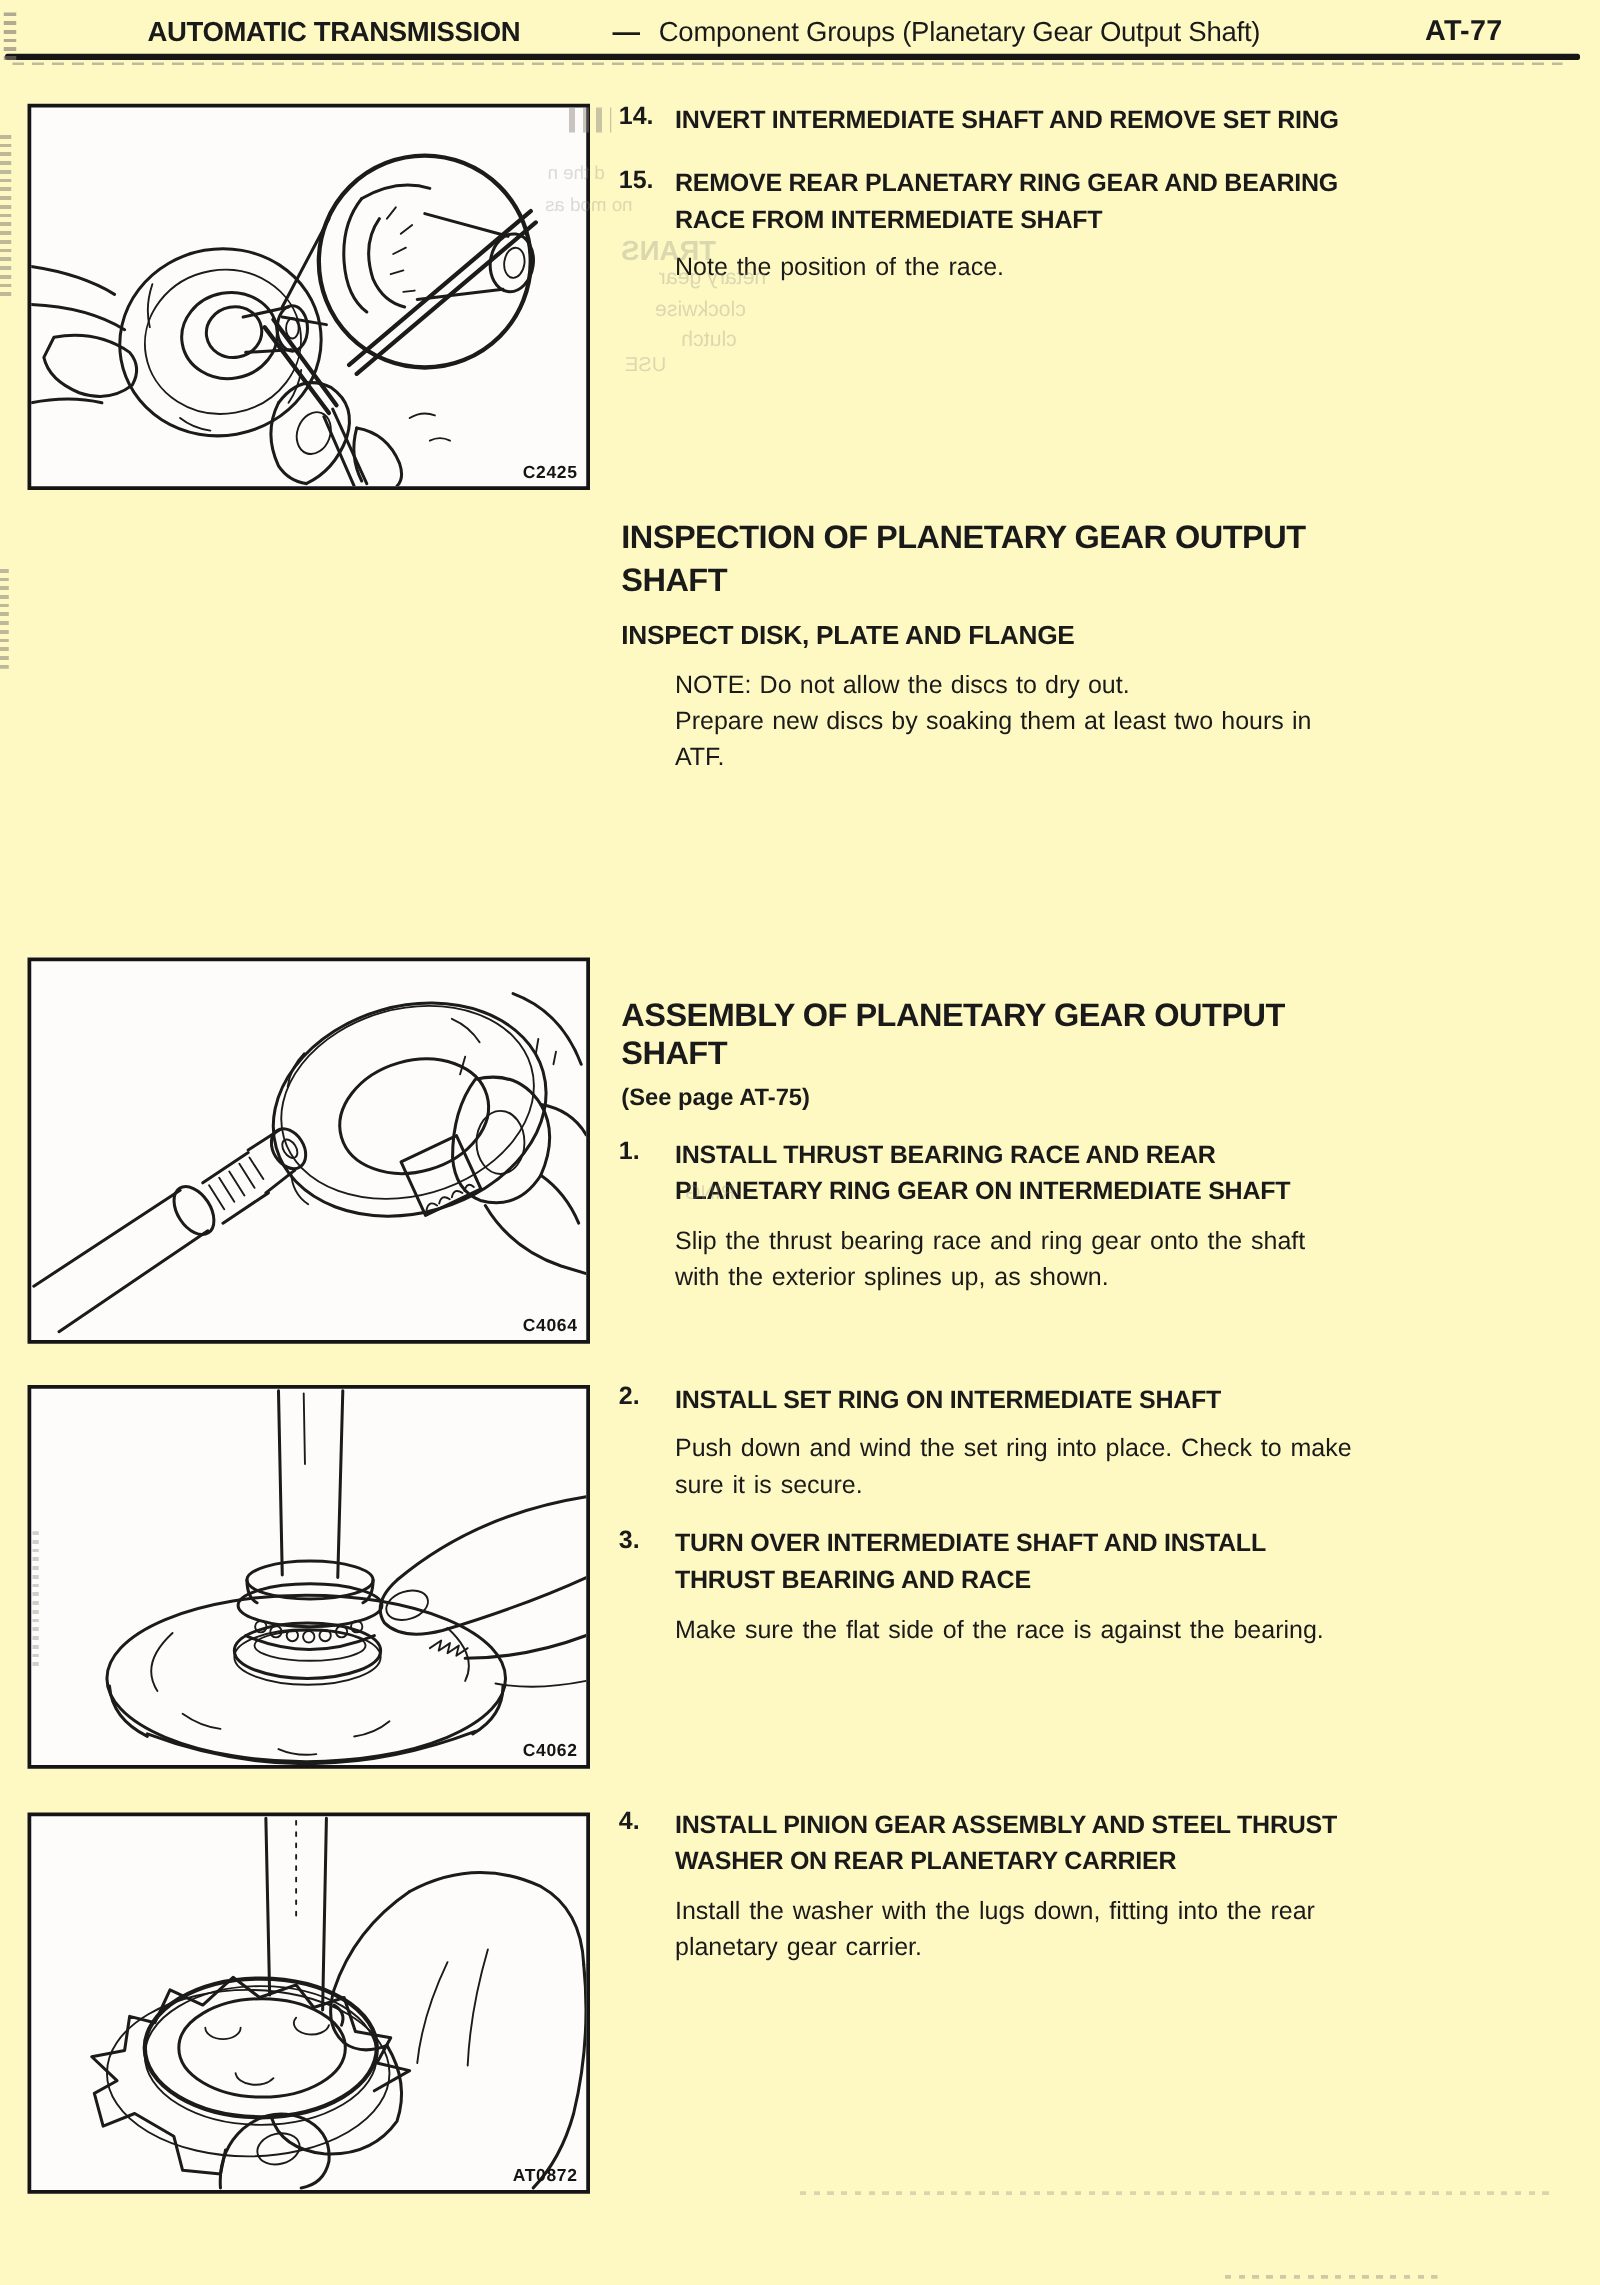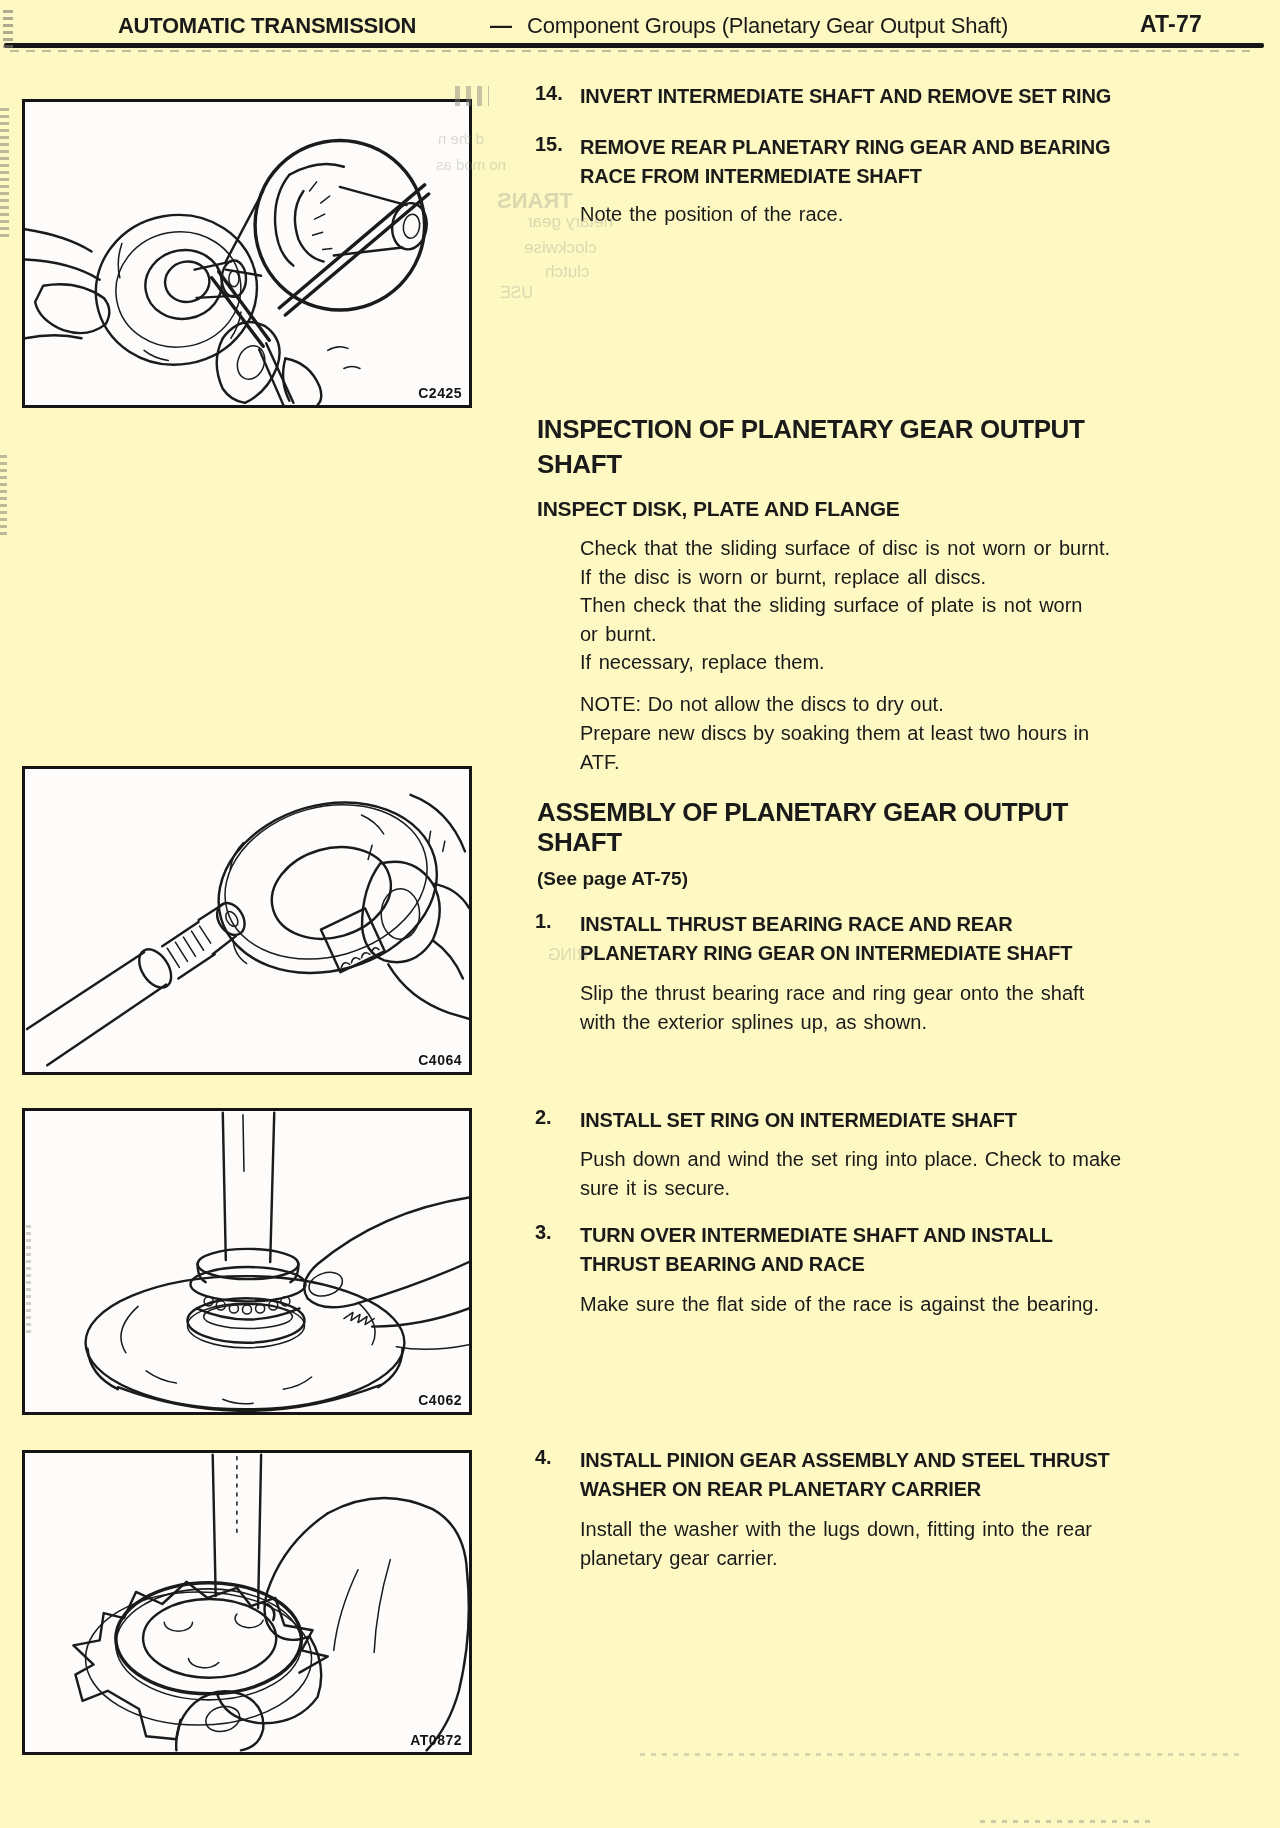--- a/index.html
+++ b/index.html
@@ -17,29 +17,29 @@
   .hdr-dash{position:absolute;left:490px;top:13px;font-size:22px;font-weight:bold;}
   .hdr-sub{position:absolute;left:527px;top:13px;font-size:22px;letter-spacing:-0.2px;white-space:nowrap;}
   .hdr-page{position:absolute;left:1140px;top:11px;font-size:23px;font-weight:bold;letter-spacing:0.2px;}
   .hdr-rule{position:absolute;left:4px;top:43px;width:1260px;height:5px;background:#161616;border-radius:2px;}
   .hdr-rule2{position:absolute;left:10px;top:50px;width:1240px;height:2px;
     background:repeating-linear-gradient(90deg,#8b877f 0 9px,transparent 9px 16px);opacity:.55;}
   
   .figbox{position:absolute;left:22px;width:444px;border:3px solid #151515;background:#fdfcfa;}
   .figbox svg{display:block;width:100%;height:100%;}
   .figcode{position:absolute;right:7px;bottom:4px;font-size:14px;font-weight:bold;letter-spacing:0.5px;color:#141414;}
-  #fig1{top:83px;height:303px;margin-top:16px;}
+  #fig1{top:83px;height:303px;}
   #fig2{top:766px;height:303px;}
   #fig3{top:1108px;height:301px;}
   #fig4{top:1450px;height:299px;}
   .ln{fill:none;stroke:#1b1b1b;stroke-width:2.4;stroke-linecap:round;stroke-linejoin:round;}
   .thick{stroke-width:3.4;}
   .thin{stroke-width:1.5;}
   
-  .abs{position:absolute;margin-left:40px;}
+  .abs{position:absolute;}
   .step{left:495px;width:645px;display:grid;grid-template-columns:45px 1fr;}
   .step-num{font-size:20px;font-weight:bold;}
   .step-title{font-size:20px;font-weight:bold;line-height:29px;letter-spacing:-0.2px;white-space:pre-line;}
   .step-body{grid-column:2;font-size:20px;line-height:29px;margin-top:11px;white-space:pre-line;word-spacing:1.5px;}
   .caution{grid-column:2;font-size:20px;font-weight:bold;line-height:29px;margin-top:10px;white-space:pre-line;}
   .sec{left:497px;width:645px;}
   .sec-title{font-size:26px;font-weight:bold;line-height:35px;letter-spacing:-0.4px;white-space:pre-line;}
   .sec-title.tight{line-height:30px;}
   .sec-sub{font-size:21px;font-weight:bold;margin-top:15px;letter-spacing:-0.2px;}
   .sec-body{font-size:20px;line-height:28.5px;margin-top:13px;margin-left:43px;white-space:pre-line;word-spacing:2px;}
@@ -218,25 +218,20 @@
     <div class="step-num">15.</div>
     <div class="step-title">REMOVE REAR PLANETARY RING GEAR AND BEARING
 RACE FROM INTERMEDIATE SHAFT</div>
     <div class="step-body" style="margin-top:9px;">Note the position of the race.</div>
   </div>
 
   <div class="abs sec" style="top:412px;">
     <div class="sec-title">INSPECTION OF PLANETARY GEAR OUTPUT
 SHAFT</div>
     <div class="sec-sub">INSPECT DISK, PLATE AND FLANGE</div>
-    <div class="sec-body">Check that the sliding surface of disc is not worn or burnt.
-If the disc is worn or burnt, replace all discs.
-Then check that the sliding surface of plate is not worn
-or burnt.
-If necessary, replace them.</div>
     <div class="sec-note">NOTE:   Do not allow the discs to dry out.
 Prepare new discs by soaking them at least two hours in
 ATF.</div>
   </div>
 
   <div class="abs sec" style="top:797px;">
     <div class="sec-title tight">ASSEMBLY OF PLANETARY GEAR OUTPUT
 SHAFT</div>
     <div class="see-ref">(See page AT-75)</div>
   </div>

